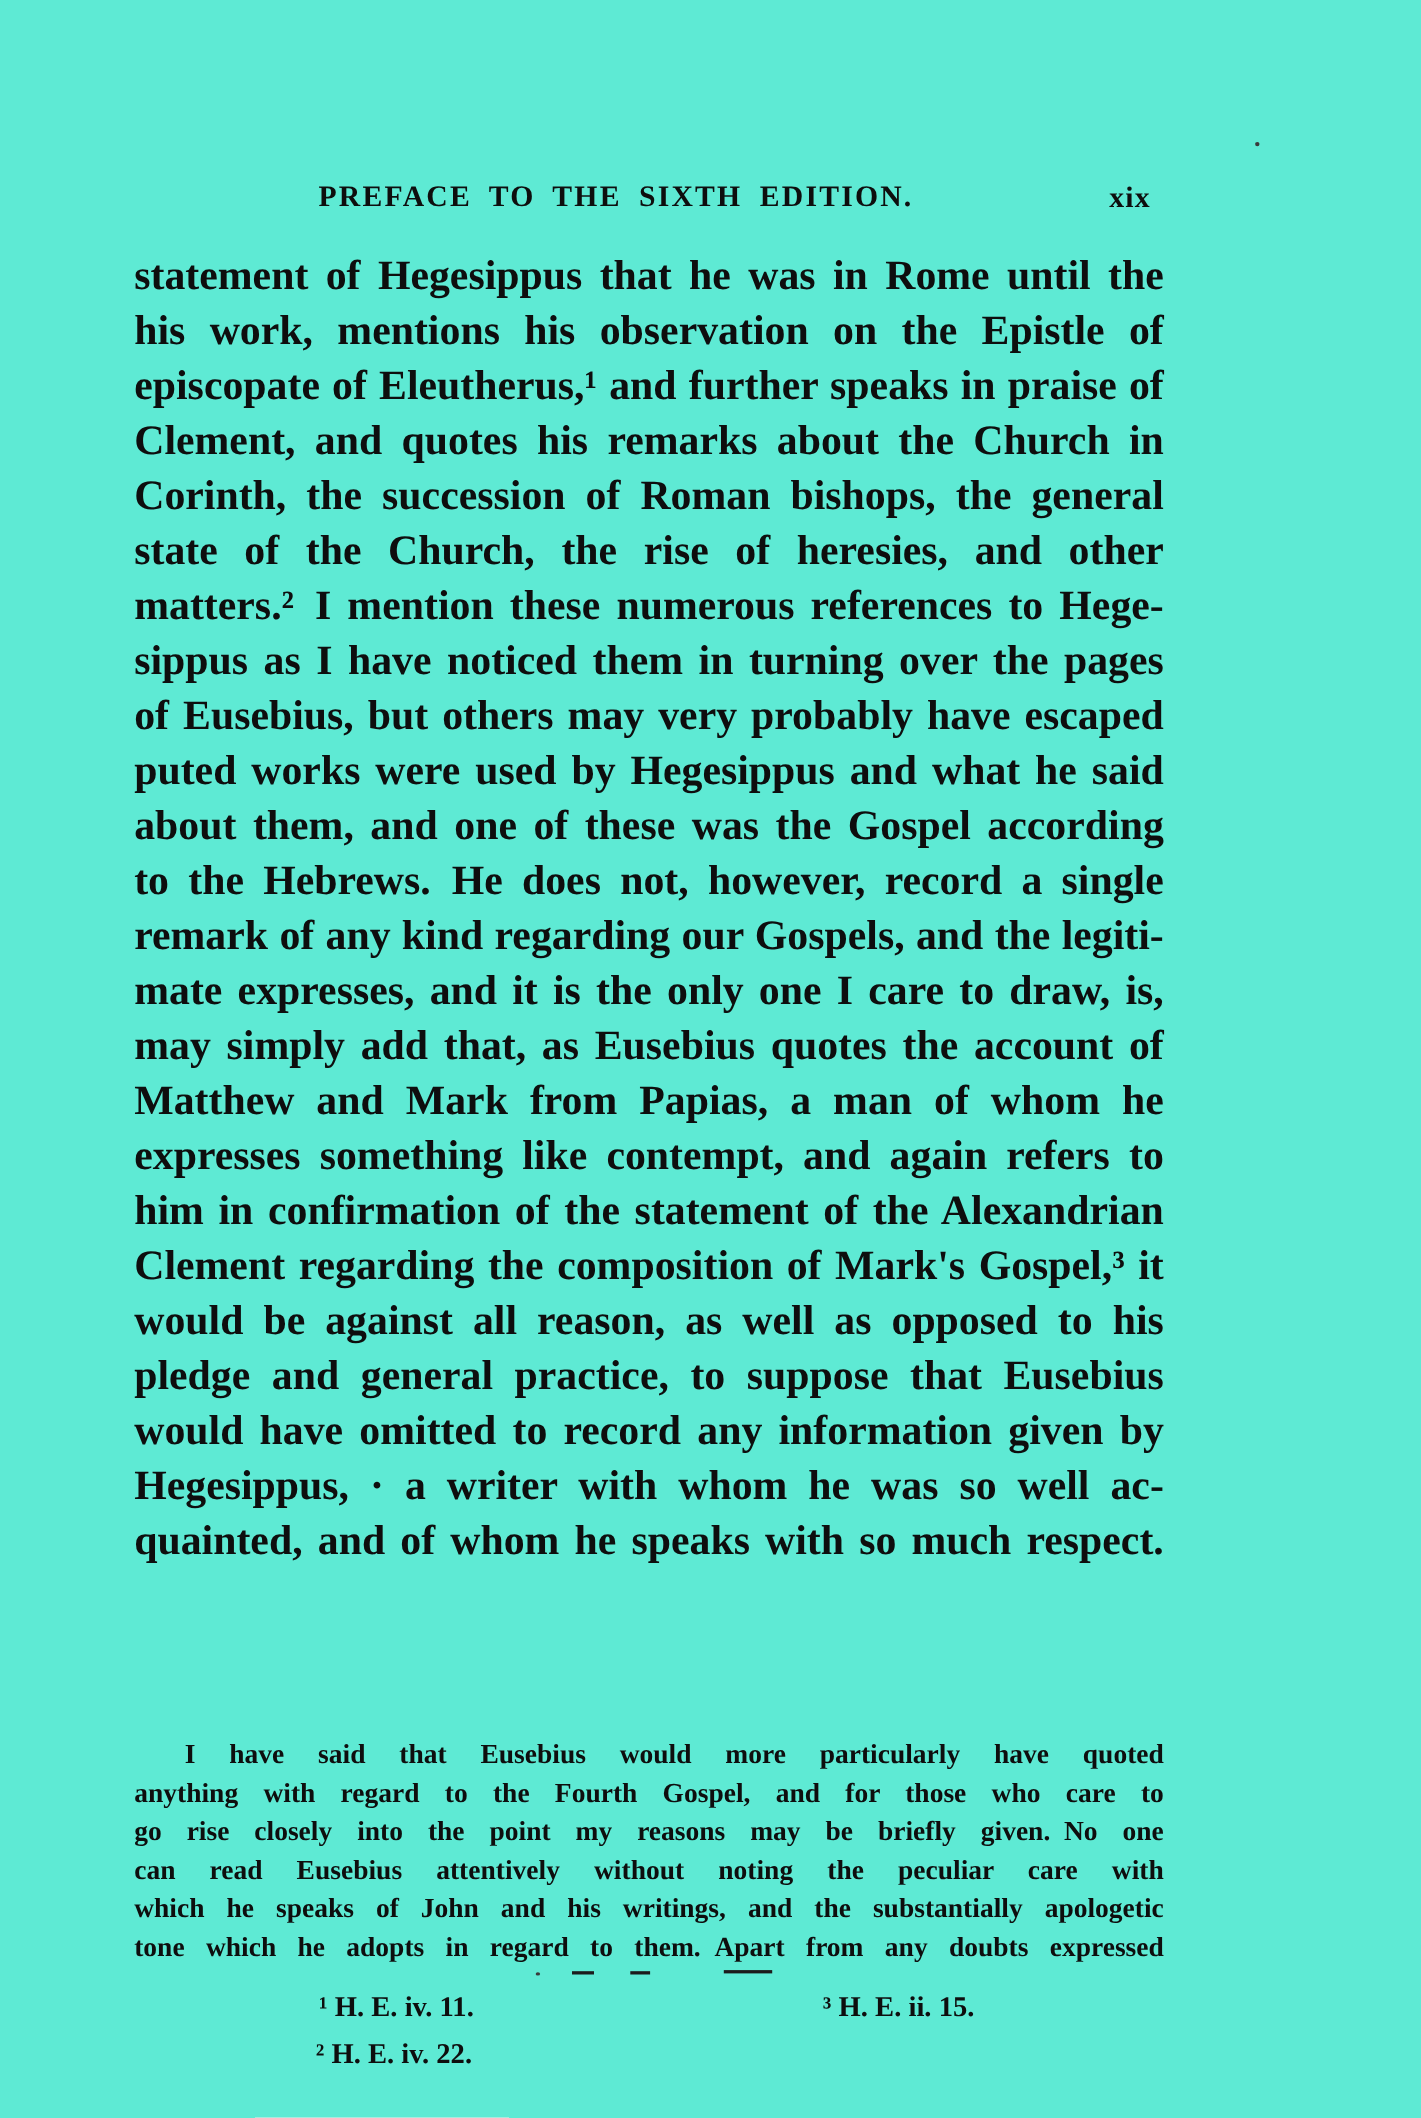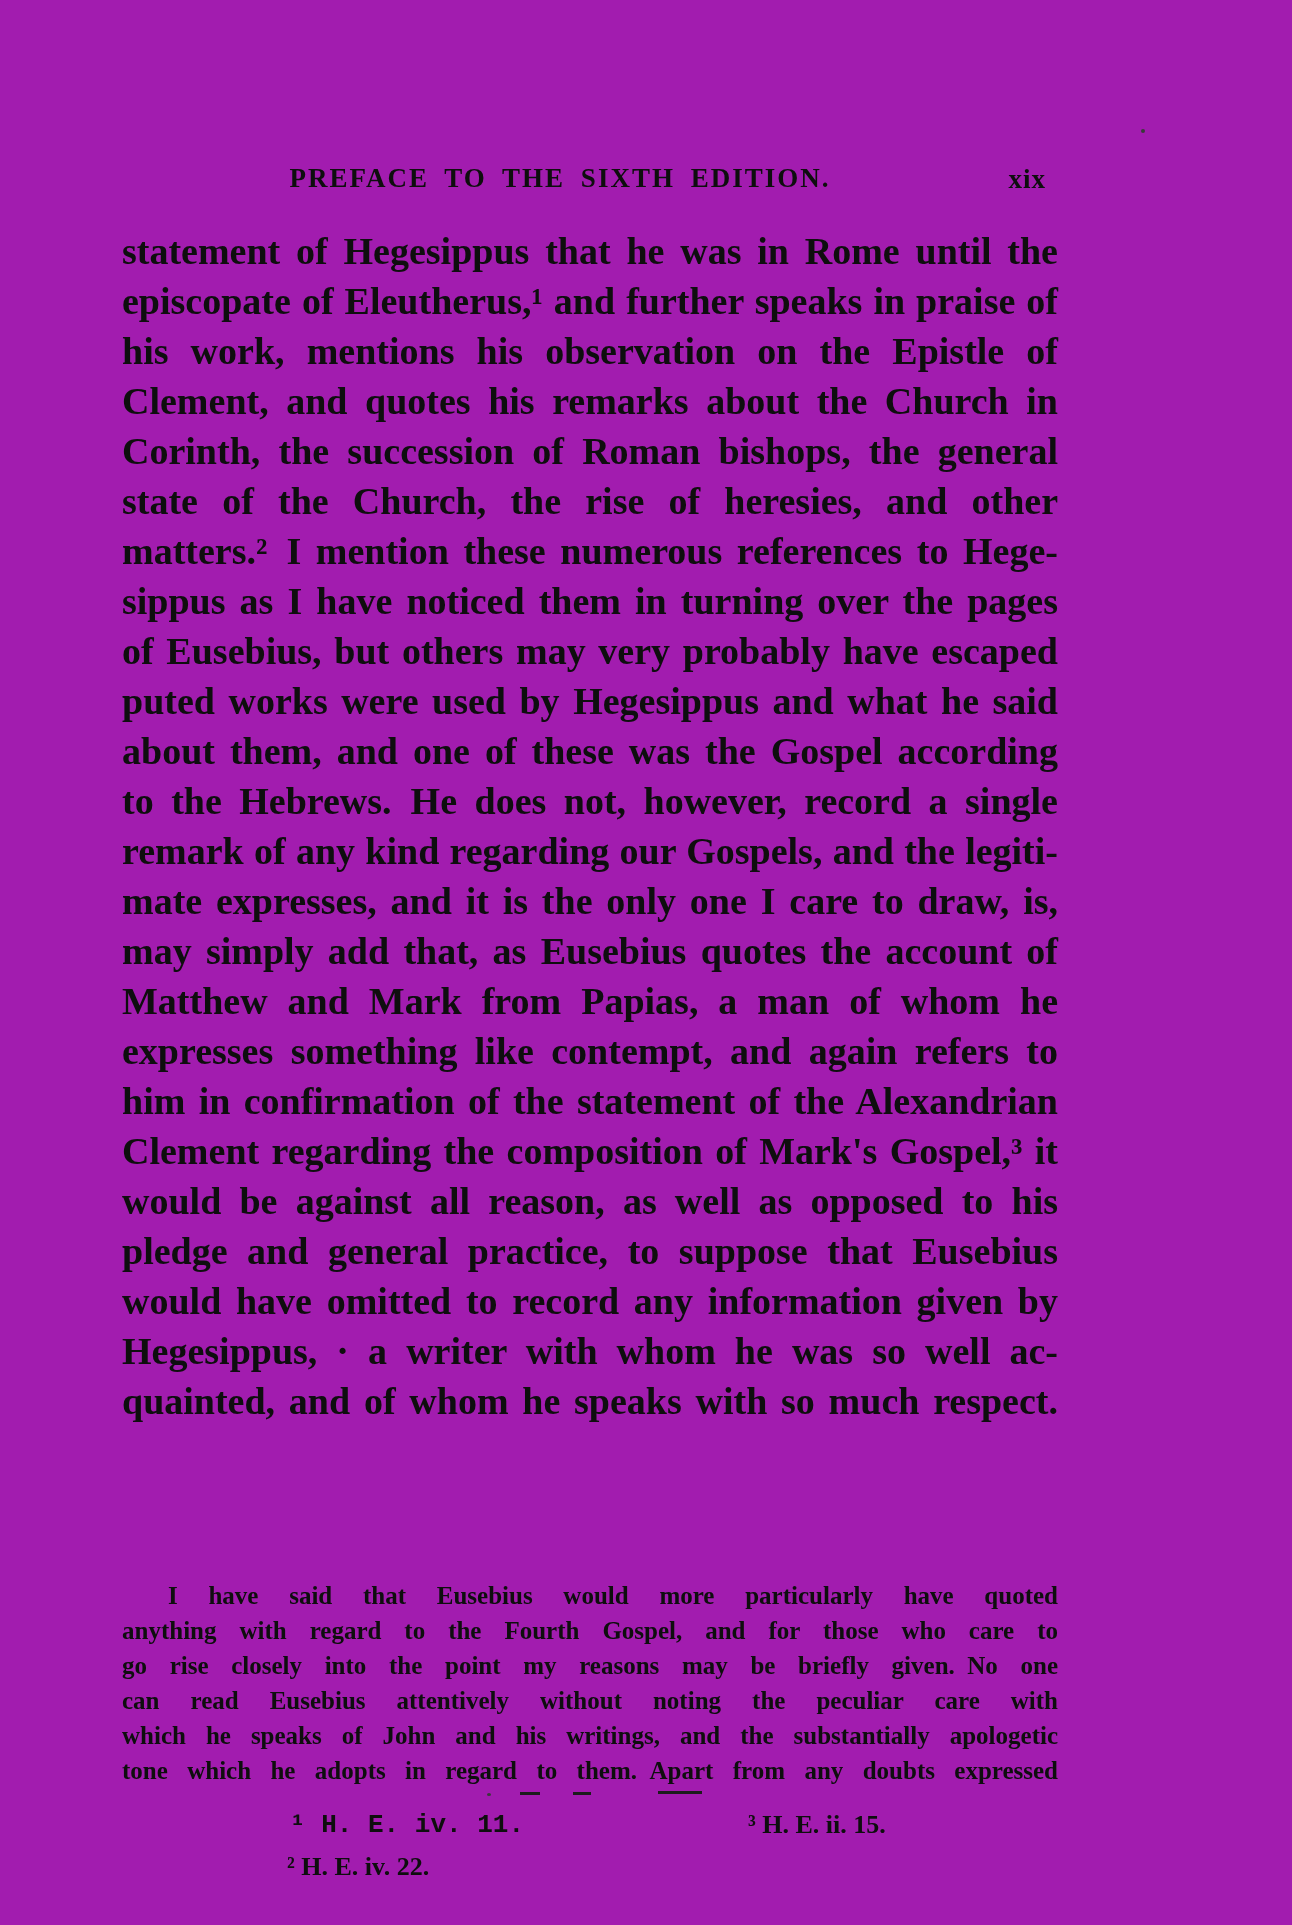--- a/index.html
+++ b/index.html
@@ -1,20 +1,20 @@
 <!DOCTYPE html>
 <html><head>
 <meta charset="utf-8">
 <style>
   html,body{margin:0;padding:0;background:#e8e8e8;}
   .page{
     position:relative;
     width:1292px;height:1925px;
     margin:0 auto;
-    background:#a21caf;
+    background:#5eead4;
     color:#0e0e0e;
     font-family:"Liberation Serif","DejaVu Serif",serif;
     overflow:hidden;
   }
   
   .header{position:absolute;left:122px;top:163px;width:936px;height:32px;}
   .header-title{
     position:absolute;left:0;right:60px;
     text-align:center;
     font-size:27px;font-weight:bold;
@@ -59,22 +59,22 @@
 
   <div class="header">
     <div class="header-title">PREFACE TO THE SIXTH EDITION.</div>
     <div class="pagenum">xix</div>
   </div>
 
   <div class="speck" style="left:1141px;top:129px;width:4px;height:4px;"></div>
 
   <div class="main">
     <div class="jline">statement of Hegesippus that he was in Rome until the</div>
+    <div class="jline">his work, mentions his observation on the Epistle of</div>
     <div class="jline">episcopate of Eleutherus,¹ and further speaks in praise of</div>
-    <div class="jline">his work, mentions his observation on the Epistle of</div>
     <div class="jline">Clement, and quotes his remarks about the Church in</div>
     <div class="jline">Corinth, the succession of Roman bishops, the general</div>
     <div class="jline">state of the Church, the rise of heresies, and other</div>
     <div class="jline">matters.² I mention these numerous references to Hege-</div>
     <div class="jline">sippus as I have noticed them in turning over the pages</div>
     <div class="jline">of Eusebius, but others may very probably have escaped</div>
     <div class="jline">puted works were used by Hegesippus and what he said</div>
     <div class="jline">about them, and one of these was the Gospel according</div>
     <div class="jline">to the Hebrews. He does not, however, record a single</div>
     <div class="jline">remark of any kind regarding our Gospels, and the legiti-</div>
@@ -98,17 +98,17 @@
     <div class="jline">can read Eusebius attentively without noting the peculiar care with</div>
     <div class="jline">which he speaks of John and his writings, and the substantially apologetic</div>
     <div class="jline">tone which he adopts in regard to them. Apart from any doubts expressed</div>
   </div>
 
   <div class="speck" style="left:487px;top:1793px;width:4px;height:3px;"></div>
   <div class="frag" style="left:520px;top:1792px;width:20px;height:3px;"></div>
   <div class="frag" style="left:573px;top:1792px;width:18px;height:3px;"></div>
   <div class="frag" style="left:658px;top:1791px;width:44px;height:3px;"></div>
 
-  <div class="footnote" style="left:290px;top:1810px;font-family:Liberation Mono, monospace;">¹ H. E. iv. 11.</div>
+  <div class="footnote" style="left:290px;top:1810px;">¹ H. E. iv. 11.</div>
   <div class="footnote" style="left:287px;top:1852px;">² H. E. iv. 22.</div>
   <div class="footnote" style="left:748px;top:1810px;">³ H. E. ii. 15.</div>
 
 </div>
 
 </body></html>

